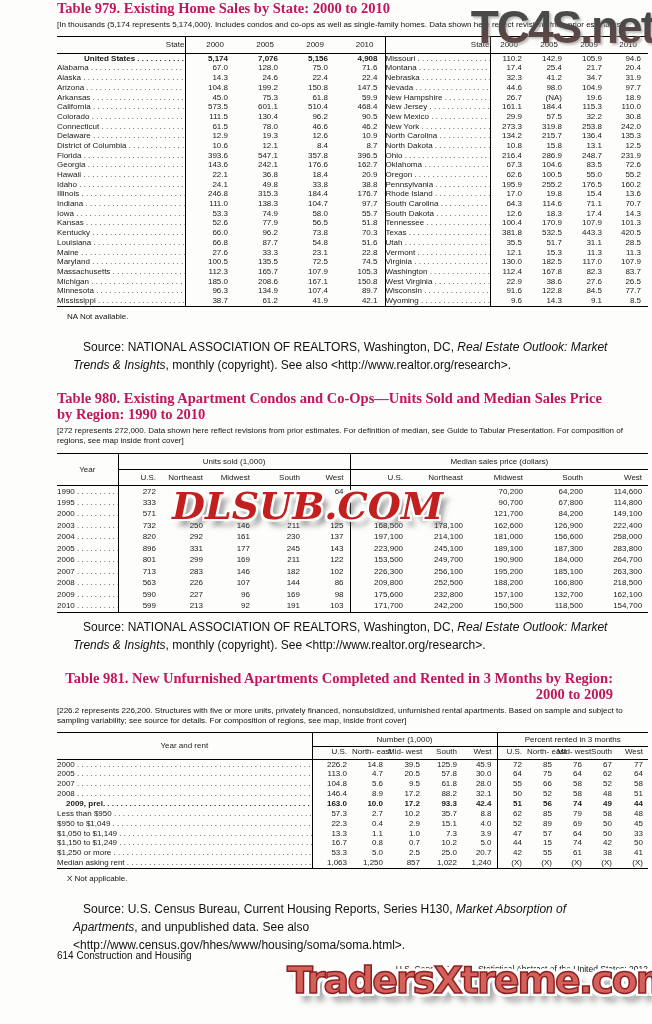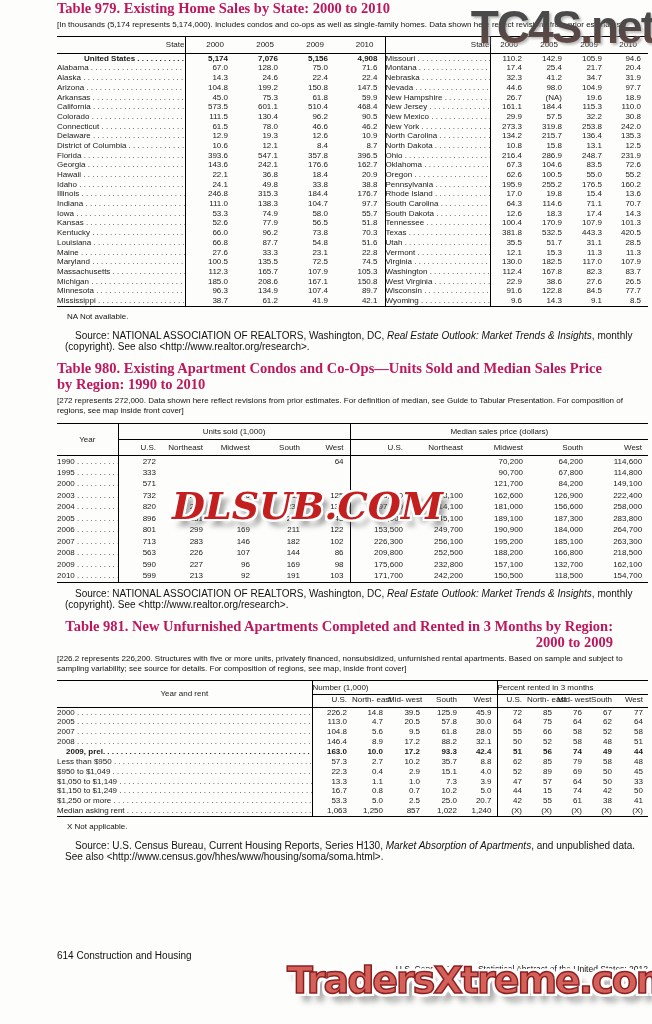--- a/index.html
+++ b/index.html
@@ -4,21 +4,21 @@
 <style>
   html,body{margin:0;padding:0;background:#e9e9e9;}
   .page{position:relative;width:652px;height:1024px;background:#fdfdfc;overflow:hidden;
         font-family:"Liberation Sans",sans-serif;color:#1a1a1a;}
   .content{position:absolute;left:57px;top:0;width:591px;}
 
   h2.tbl-title{font-family:"Liberation Serif",serif;font-weight:bold;font-size:14.5px;
                line-height:16.5px;margin:0;max-width:556px;color:#be185d;}
   .note{font-size:8px;line-height:10.3px;margin:3px 0 6px 0;color:#111;}
   .fnote{font-size:8px;line-height:10.3px;margin:0;text-indent:10px;color:#111;}
-  .src{font-size:10px;line-height:11px;margin:8px;text-indent:10px;color:#111;}
+  .src{font-size:12px;line-height:18px;margin:16px;text-indent:10px;color:#111;}
   .src .it{font-style:italic;}
 
   table.t{border-collapse:collapse;table-layout:fixed;width:591px;font-size:8px;
           border-top:1px solid #000;border-bottom:1px solid #000;}
   table.t th{font-weight:normal;padding:0;}
   table.t td{padding:0;}
   .num{text-align:right;white-space:nowrap;}
   .lbl{overflow:hidden;white-space:nowrap;}
   .rule-r{border-right:1px solid #000;}
   .dots::after{content:" . . . . . . . . . . . . . . . . . . . . . . . . . . . . . . . . . . . . . . . . . . . . . . . . . . . . . . . .";}
@@ -35,21 +35,21 @@
   
   .t980 th.ylbl{border-right:1px solid #000;border-bottom:1px solid #000;text-align:center;line-height:15px;}
   .t980 th.grp{border-bottom:1px solid #000;text-align:center;line-height:15px;}
   .t980 tr.sub th{border-bottom:1px solid #000;line-height:15px;}
   .t980 tbody td{line-height:11.45px;}
   .t980 .num{padding-right:6px;}
   .t980 .sub .num{padding-right:6px;}
 
   
   .t981 th.ylbl{border-right:1px solid #000;border-bottom:1px solid #000;text-align:center;line-height:12px;}
-  .t981 th.grp{border-bottom:1px solid #000;text-align:left;line-height:13px;}
+  .t981 th.grp{border-bottom:1px solid #000;text-align:center;line-height:13px;}
   .t981 tr.sub th{border-bottom:1px solid #000;vertical-align:bottom;line-height:9.5px;padding-bottom:2px;}
   .t981 tbody td{line-height:9.85px;}
   .t981 .num{padding-right:5px;}
   .t981 .ind{padding-left:9px;}
 
   
   .sp-title1{margin-top:46px;}
   .gap979-src{margin-top:5px;}
   .sp-title2{margin-top:13px;}
   .gap980-src{margin-top:5px;}

